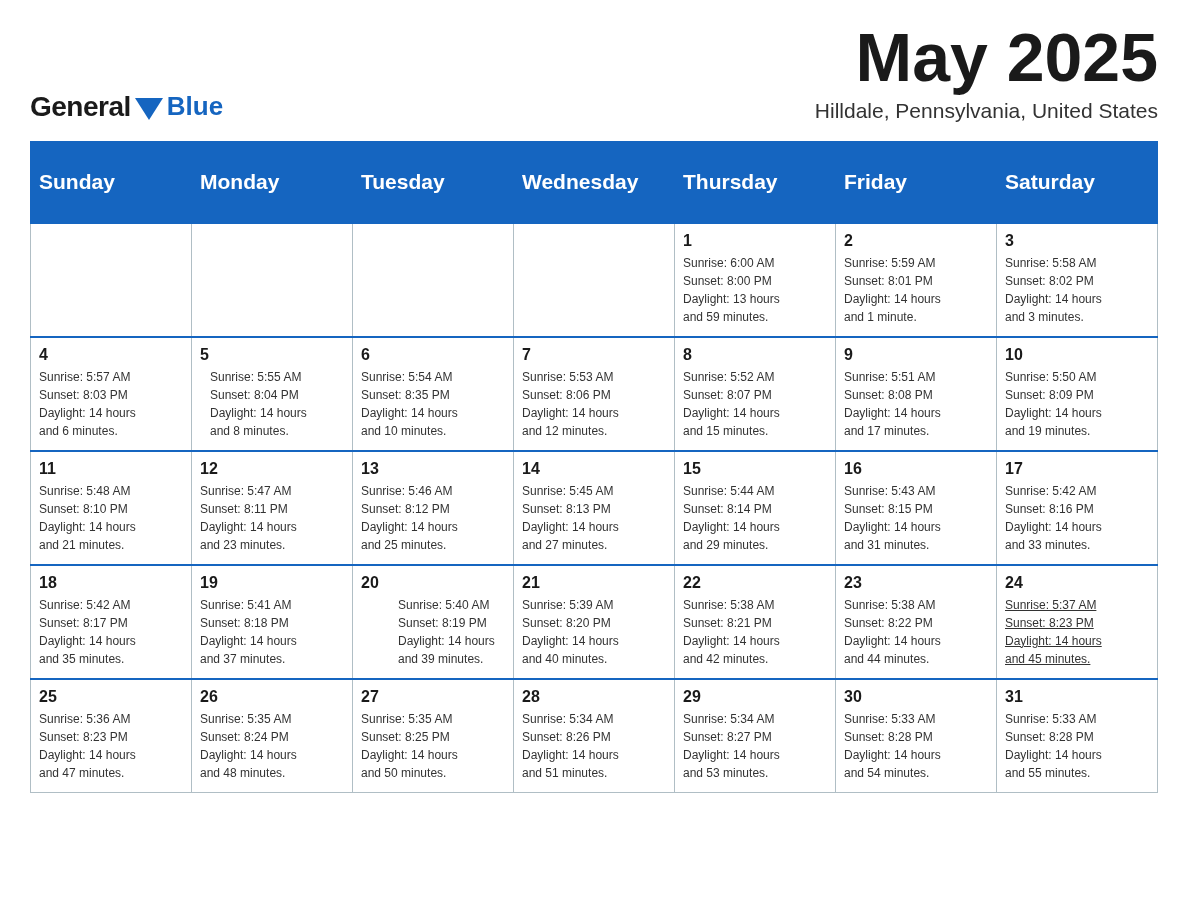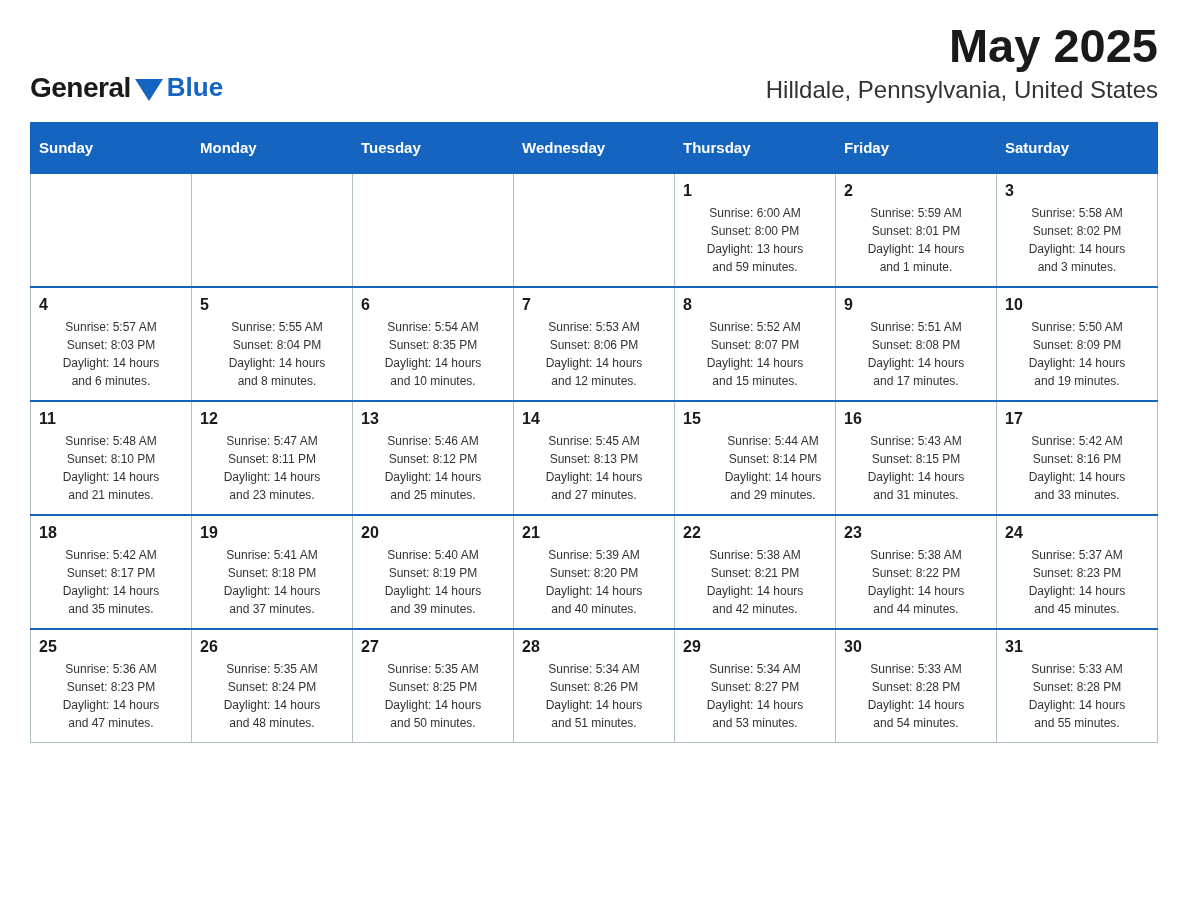--- a/index.html
+++ b/index.html
@@ -43,41 +43,41 @@
     .logo-blue {
       font-size: 26px;
       font-weight: bold;
       color: #1565c0;
       margin-left: 4px;
     }
     .title-area {
       text-align: right;
     }
     .month-title {
-      font-size: 47px;
+      font-size: 68px;
       font-weight: bold;
       color: #1a1a1a;
       line-height: 1.1;
     }
     .location {
-      font-size: 24px;
+      font-size: 21px;
       color: #333;
       margin-top: 4px;
     }
     .calendar {
       width: 100%;
       border-collapse: collapse;
       border: 1px solid #b0bec5;
     }
     .calendar th {
       background-color: #1565c0;
       color: #fff;
-      font-size: 15px;
-      font-weight: bold;
-      padding: 16px 8px;
+      font-size: 21px;
+      font-weight: bold;
+      padding: 28px 8px;
       text-align: left;
       border: 1px solid #1565c0;
     }
     .calendar td {
       vertical-align: top;
       border: 1px solid #b0bec5;
       padding: 8px 8px 10px 8px;
       width: 14.28%;
       min-height: 110px;
       height: 110px;
@@ -91,21 +91,20 @@
       font-size: 16px;
       font-weight: bold;
       color: #1a1a1a;
       display: block;
       margin-bottom: 4px;
     }
     .day-info {
       font-size: 12px;
       color: #333;
       line-height: 1.5;
-      text-align: center;
     }
     .empty-cell {
       background: #fff;
     }
   </style>
 </head>
 <body>
 
 <div class="header">
   <div class="logo">
@@ -236,21 +235,21 @@
         </td>
         <td>
           <span class="day-number">14</span>
           <div class="day-info" style="white-space: pre-line;">Sunrise: 5:45 AM
 Sunset: 8:13 PM
 Daylight: 14 hours
 and 27 minutes.</div>
         </td>
         <td>
           <span class="day-number">15</span>
-          <div class="day-info" style="white-space: pre-line; margin-left: 36px;">Sunrise: 5:44 AM
+          <div class="day-info" style="white-space: pre-line;">Sunrise: 5:44 AM
 Sunset: 8:14 PM
 Daylight: 14 hours
 and 29 minutes.</div>
         </td>
         <td>
           <span class="day-number">16</span>
           <div class="day-info" style="white-space: pre-line;">Sunrise: 5:43 AM
 Sunset: 8:15 PM
 Daylight: 14 hours
 and 31 minutes.</div>
@@ -273,21 +272,21 @@
         </td>
         <td>
           <span class="day-number">19</span>
           <div class="day-info" style="white-space: pre-line;">Sunrise: 5:41 AM
 Sunset: 8:18 PM
 Daylight: 14 hours
 and 37 minutes.</div>
         </td>
         <td>
           <span class="day-number">20</span>
-          <div class="day-info" style="white-space: pre-line;">Sunrise: 5:40 AM
+          <div class="day-info" style="white-space: pre-line; margin-left: 37px;">Sunrise: 5:40 AM
 Sunset: 8:19 PM
 Daylight: 14 hours
 and 39 minutes.</div>
         </td>
         <td>
           <span class="day-number">21</span>
           <div class="day-info" style="white-space: pre-line;">Sunrise: 5:39 AM
 Sunset: 8:20 PM
 Daylight: 14 hours
 and 40 minutes.</div>
@@ -301,21 +300,21 @@
         </td>
         <td>
           <span class="day-number">23</span>
           <div class="day-info" style="white-space: pre-line;">Sunrise: 5:38 AM
 Sunset: 8:22 PM
 Daylight: 14 hours
 and 44 minutes.</div>
         </td>
         <td>
           <span class="day-number">24</span>
-          <div class="day-info" style="white-space: pre-line;">Sunrise: 5:37 AM
+          <div class="day-info" style="white-space: pre-line; text-decoration: underline;">Sunrise: 5:37 AM
 Sunset: 8:23 PM
 Daylight: 14 hours
 and 45 minutes.</div>
         </td>
       </tr>
       <tr>
         <td>
           <span class="day-number">25</span>
           <div class="day-info" style="white-space: pre-line;">Sunrise: 5:36 AM
 Sunset: 8:23 PM

